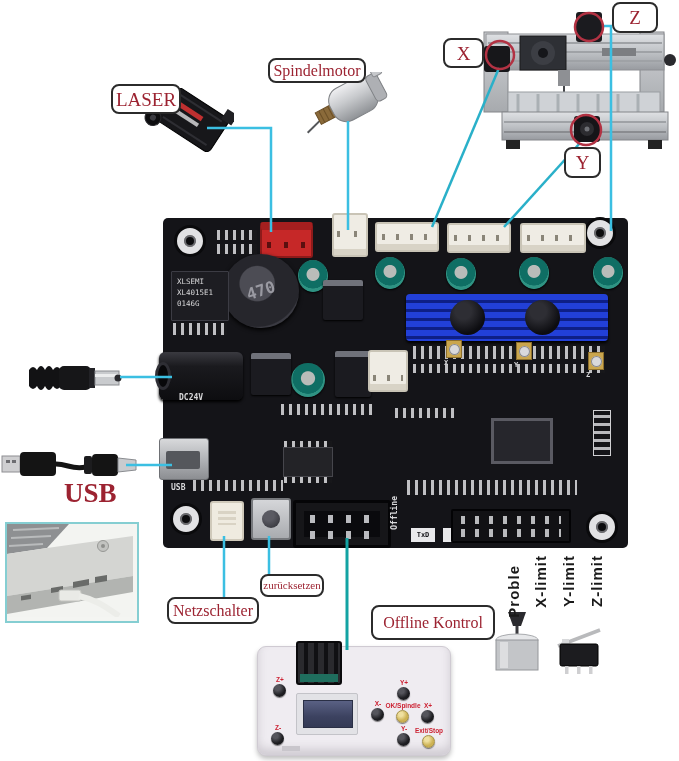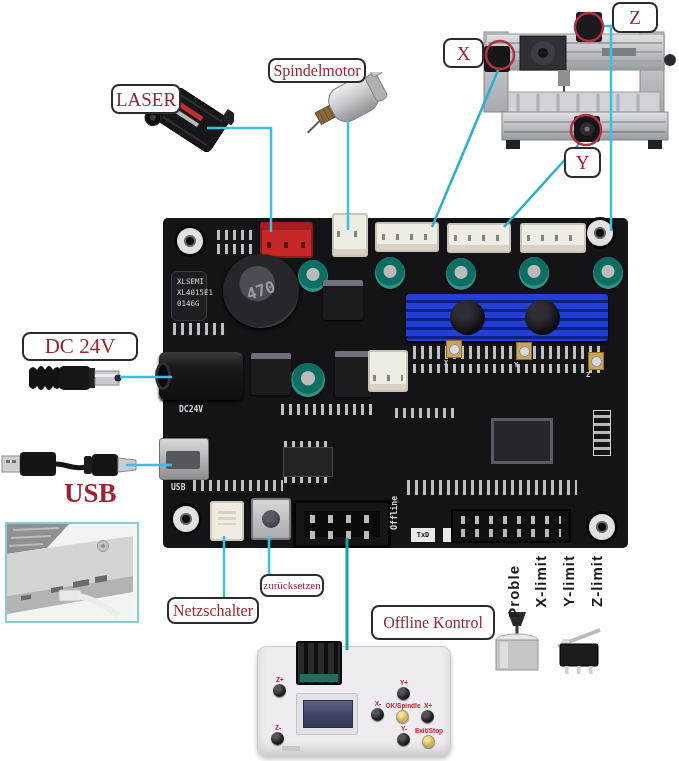--- a/index.html
+++ b/index.html
@@ -68,21 +68,20 @@
     <line x1="224" y1="536" x2="224" y2="598" stroke="#3bbfe2" stroke-width="2.5"></line>
     <line x1="269" y1="536" x2="269" y2="575" stroke="#3bbfe2" stroke-width="2.5"></line>
     <line x1="347" y1="538" x2="347" y2="650" stroke="#13a3a3" stroke-width="3"></line>
     <circle cx="500" cy="55" r="14" fill="none" stroke="#b23243" stroke-width="2.5"></circle>
     <circle cx="589" cy="27" r="14" fill="none" stroke="#b23243" stroke-width="2.5"></circle>
     <circle cx="586" cy="130" r="15" fill="none" stroke="#b23243" stroke-width="2.5"></circle>
   </svg>
 
   <div class="callout" style="left:268px;top:58px;width:98px;height:25px;font-size:16px;">Spindelmotor</div>
   <div class="callout" style="left:111px;top:84px;width:70px;height:30px;font-size:19px;">LASER</div>
-  <div class="callout" style="left:22px;top:332px;width:116px;height:29px;font-size:21px;">DC 24V</div>
   <div class="plain-red" style="left:64px;top:480px;font-size:27px;font-weight:bold;">USB</div>
   <div class="callout" style="left:167px;top:597px;width:92px;height:27px;font-size:16px;">Netzschalter</div>
   <div class="callout" style="left:260px;top:574px;width:64px;height:23px;font-size:11px;">zurücksetzen</div>
   <div class="callout" style="left:371px;top:605px;width:124px;height:35px;font-size:16px;">Offline Kontrol</div>
   <div class="callout" style="left:443px;top:38px;width:41px;height:30px;font-size:19px;">X</div>
   <div class="callout" style="left:564px;top:147px;width:37px;height:31px;font-size:19px;">Y</div>
   <div class="callout" style="left:612px;top:2px;width:46px;height:31px;font-size:19px;">Z</div>
 
   <div class="vlabel" style="left:505px;top:565px;">Proble</div>
   <div class="vlabel" style="left:532px;top:555px;">X-limit</div>
@@ -262,21 +261,21 @@
     <div class="cap" style="left:212px;top:39px;"></div>
     <div class="cap" style="left:283px;top:40px;"></div>
     <div class="cap" style="left:356px;top:39px;"></div>
     <div class="cap" style="left:430px;top:39px;"></div>
     <div class="cap" style="left:128px;top:145px;width:34px;height:34px;"></div>
 
     <div style="left:60px;top:36px;width:76px;height:74px;border-radius:50%;background:radial-gradient(circle at 45% 40%,#4c4c54 0 28%,#26262c 30% 70%,#3a3a42 72% 100%);box-shadow:0 2px 4px #000;">
       <div class="silk" style="left:0;right:0;top:28px;text-align:center;font-size:16px;font-weight:bold;color:#9a9aa2;transform:rotate(-18deg);">470</div>
     </div>
 
-    <div style="left:8px;top:53px;width:36px;height:50px;background:#1d1d22;border:1px solid #3c3c44;border-radius:6px;">
+    <div style="left:8px;top:53px;width:58px;height:50px;background:#1d1d22;border:1px solid #3c3c44;border-radius:1px;">
       <div class="silk" style="left:5px;top:6px;font-size:7.5px;">XLSEMI</div>
       <div class="silk" style="left:5px;top:17px;font-size:7.5px;">XL4015E1</div>
       <div class="silk" style="left:5px;top:28px;font-size:7.5px;">0146G</div>
     </div>
     <div class="smd" style="left:10px;top:105px;width:54px;height:12px;"></div>
 
     <div style="left:243px;top:76px;width:202px;height:47px;border-radius:4px;background:repeating-linear-gradient(180deg,#2240d8 0 6px,#0e1f86 6px 9px);box-shadow:0 2px 3px #000;">
       <div style="left:44px;top:6px;width:35px;height:35px;border-radius:50%;background:radial-gradient(circle at 38% 32%,#2e2e34 0 25%,#0c0c10 70% 100%);"></div>
       <div style="left:119px;top:6px;width:35px;height:35px;border-radius:50%;background:radial-gradient(circle at 38% 32%,#2e2e34 0 25%,#0c0c10 70% 100%);"></div>
     </div>
@@ -304,21 +303,21 @@
     <div class="silk" style="left:351px;top:144px;font-size:7px;font-weight:bold;">Y</div>
     <div class="trimpot" style="left:425px;top:134px;"></div>
     <div class="silk" style="left:423px;top:154px;font-size:7px;font-weight:bold;">Z</div>
 
 
     <div style="left:430px;top:192px;width:18px;height:46px;border:1px solid #cfcfd2;background:repeating-linear-gradient(180deg,transparent 0 4px,#b9b9bd 4px 7px,transparent 7px 8px);"></div>
 
     <div style="left:-4px;top:134px;width:84px;height:48px;background:linear-gradient(180deg,#3a3a40 0,#1a1a1e 30%,#0d0d10 100%);border-radius:6px;box-shadow:0 2px 3px #000;">
       <div style="left:-4px;top:10px;width:16px;height:28px;border-radius:50%;background:#08080a;border:3px solid #2e2e34;"></div>
     </div>
-    <div class="silk" style="left:16px;top:188px;font-size:8px;font-weight:bold;">DC24V</div>
+    <div class="silk" style="left:16px;top:176px;font-size:8px;font-weight:bold;">DC24V</div>
 
     <div style="left:-4px;top:220px;width:50px;height:42px;background:linear-gradient(180deg,#d8d9db 0,#aeb0b4 55%,#8c8e92 100%);border:1px solid #6e7074;border-radius:3px;">
       <div style="left:6px;top:12px;width:34px;height:18px;background:#55575c;border-radius:2px;"></div>
     </div>
     <div class="silk" style="left:8px;top:266px;font-size:8px;font-weight:bold;">USB</div>
 
     <div style="left:120px;top:229px;width:50px;height:30px;background:#232327;border:1px solid #46464c;">
       <div class="smd" style="left:0;top:-7px;width:100%;height:6px;"></div>
       <div class="smd" style="left:0;bottom:-7px;width:100%;height:6px;"></div>
     </div>

